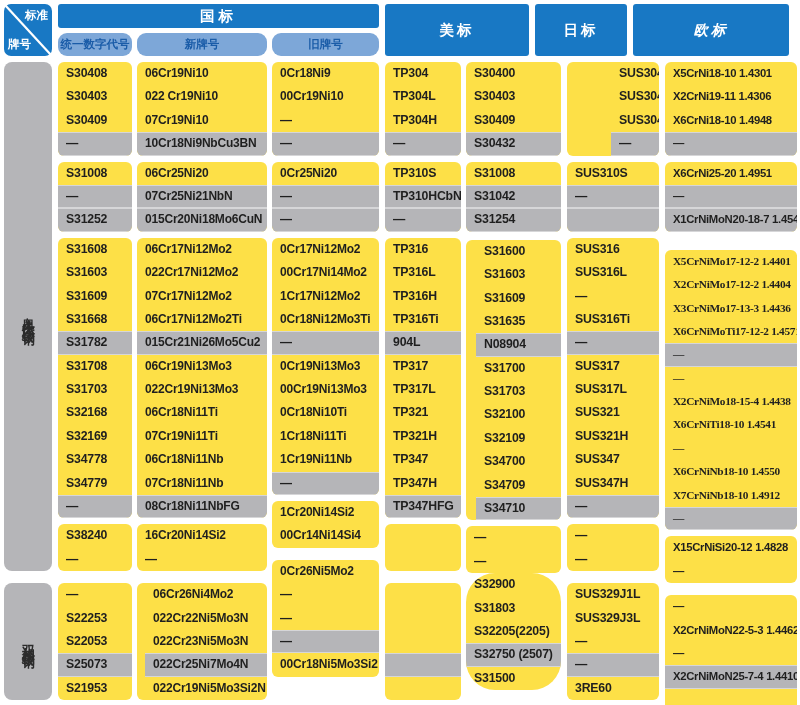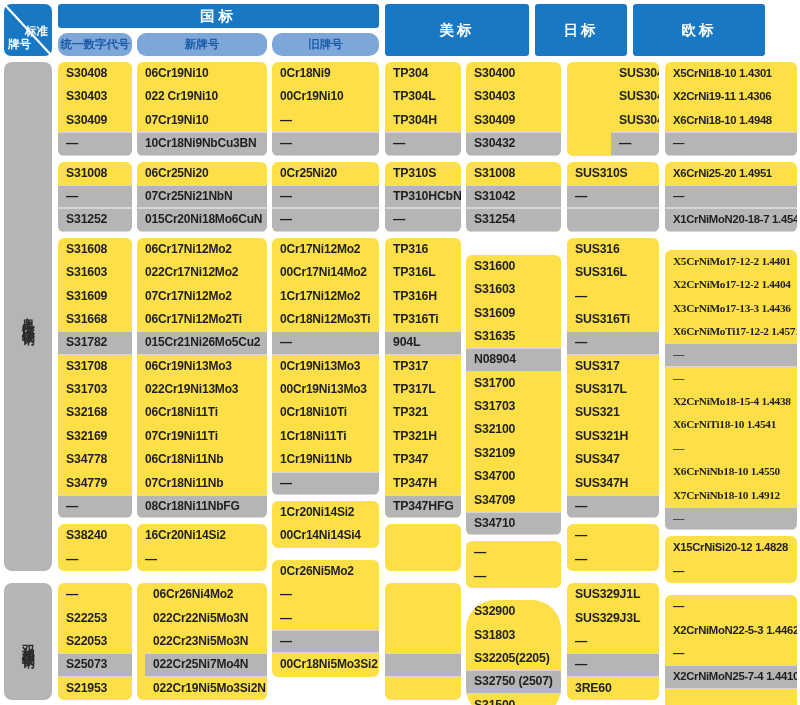--- a/index.html
+++ b/index.html
@@ -4,35 +4,35 @@
 <style>
   html,body{margin:0;padding:0;background:#fff;width:800px;height:705px;overflow:hidden;
     font-family:"Liberation Sans", sans-serif;}
   .wrap{position:relative;width:793px;padding:4px 0 0 4px;}
 
   
   .hdr{display:flex;align-items:flex-start;height:52px;}
   .corner{position:relative;width:48px;height:52px;background:#1878c4;border-radius:7px;
     color:#fff;font-weight:700;font-size:11.5px;flex:0 0 auto;}
   .corner svg{position:absolute;left:0;top:0;}
-  .c-top{position:absolute;top:20px;right:4px;}
+  .c-top{position:absolute;top:4px;right:4px;}
   .c-bot{position:absolute;bottom:4px;left:4px;}
   .gbwrap{width:321px;margin-left:6px;flex:0 0 auto;}
   .bar{background:#1878c4;border-radius:3px;color:#fff;font-weight:700;text-align:center;}
   .bar.top{height:24px;line-height:24px;font-size:14.5px;letter-spacing:4px;}
   .bar.tall{height:52px;line-height:52px;font-size:14.5px;letter-spacing:3px;margin-left:6px;flex:0 0 auto;}
   .pills{display:flex;margin-top:5px;}
   .pill{background:#7da7d8;border-radius:9px;height:23px;line-height:23px;color:#1a5ca8;
     font-size:11.5px;font-weight:700;text-align:center;flex:0 0 auto;}
   .pill.p1{width:74px;}
   .pill.p2{width:130px;margin-left:5px;}
-  .pill.p3{width:107px;margin-left:5px;border-radius:10px;}
+  .pill.p3{width:107px;margin-left:5px;}
   .bar.us{width:144px;}
   .bar.jp{width:92px;}
-  .bar.eu{width:132px;}
+  .bar.eu{width:156px;font-style:italic;}
 
   
   .tbody{display:flex;margin-top:6px;align-items:flex-start;}
   .side-col{width:48px;flex:0 0 auto;}
   .side-strip{background:#b5b5b8;border-radius:8px;display:flex;align-items:center;justify-content:center;}
   .vlabel{writing-mode:vertical-rl;text-orientation:upright;font-size:13px;font-weight:700;
     color:#2b2b2b;letter-spacing:3px;}
   .data-col{flex:0 0 auto;}
   .col-1{width:74px;margin-left:6px;}
   .col-2{width:130px;margin-left:5px;}
@@ -242,39 +242,39 @@
           <div class="cell">S30400</div>
           <div class="cell">S30403</div>
           <div class="cell">S30409</div>
           <div class="cell dark">S30432</div>
         </div>
         <div class="block" style="margin-top: 6px;">
           <div class="cell">S31008</div>
           <div class="cell dark">S31042</div>
           <div class="cell dark">S31254</div>
         </div>
-        <div class="block" style="margin-top: 23px;">
+        <div class="block" style="margin-top: 8px; padding-left: 10px;">
           <div class="cell">S31600</div>
           <div class="cell">S31603</div>
           <div class="cell">S31609</div>
           <div class="cell">S31635</div>
           <div class="cell dark">N08904</div>
           <div class="cell">S31700</div>
           <div class="cell">S31703</div>
           <div class="cell">S32100</div>
           <div class="cell">S32109</div>
           <div class="cell">S34700</div>
           <div class="cell">S34709</div>
           <div class="cell dark">S34710</div>
         </div>
         <div class="block" style="margin-top: 6px;">
           <div class="cell">—</div>
           <div class="cell">—</div>
         </div>
-        <div class="block" style="margin-top: 12px; border-radius: 29px;">
+        <div class="block" style="margin-top: 0; border-radius: 29px;">
           <div class="cell">S32900</div>
           <div class="cell">S31803</div>
           <div class="cell">S32205(2205)</div>
           <div class="cell dark">S32750 (2507)</div>
           <div class="cell">S31500</div>
         </div>
       </div>
     <div class="data-col col-6">
         <div class="block" style="margin-top: 0px; padding-left: 44px;">
           <div class="cell">SUS304</div>

